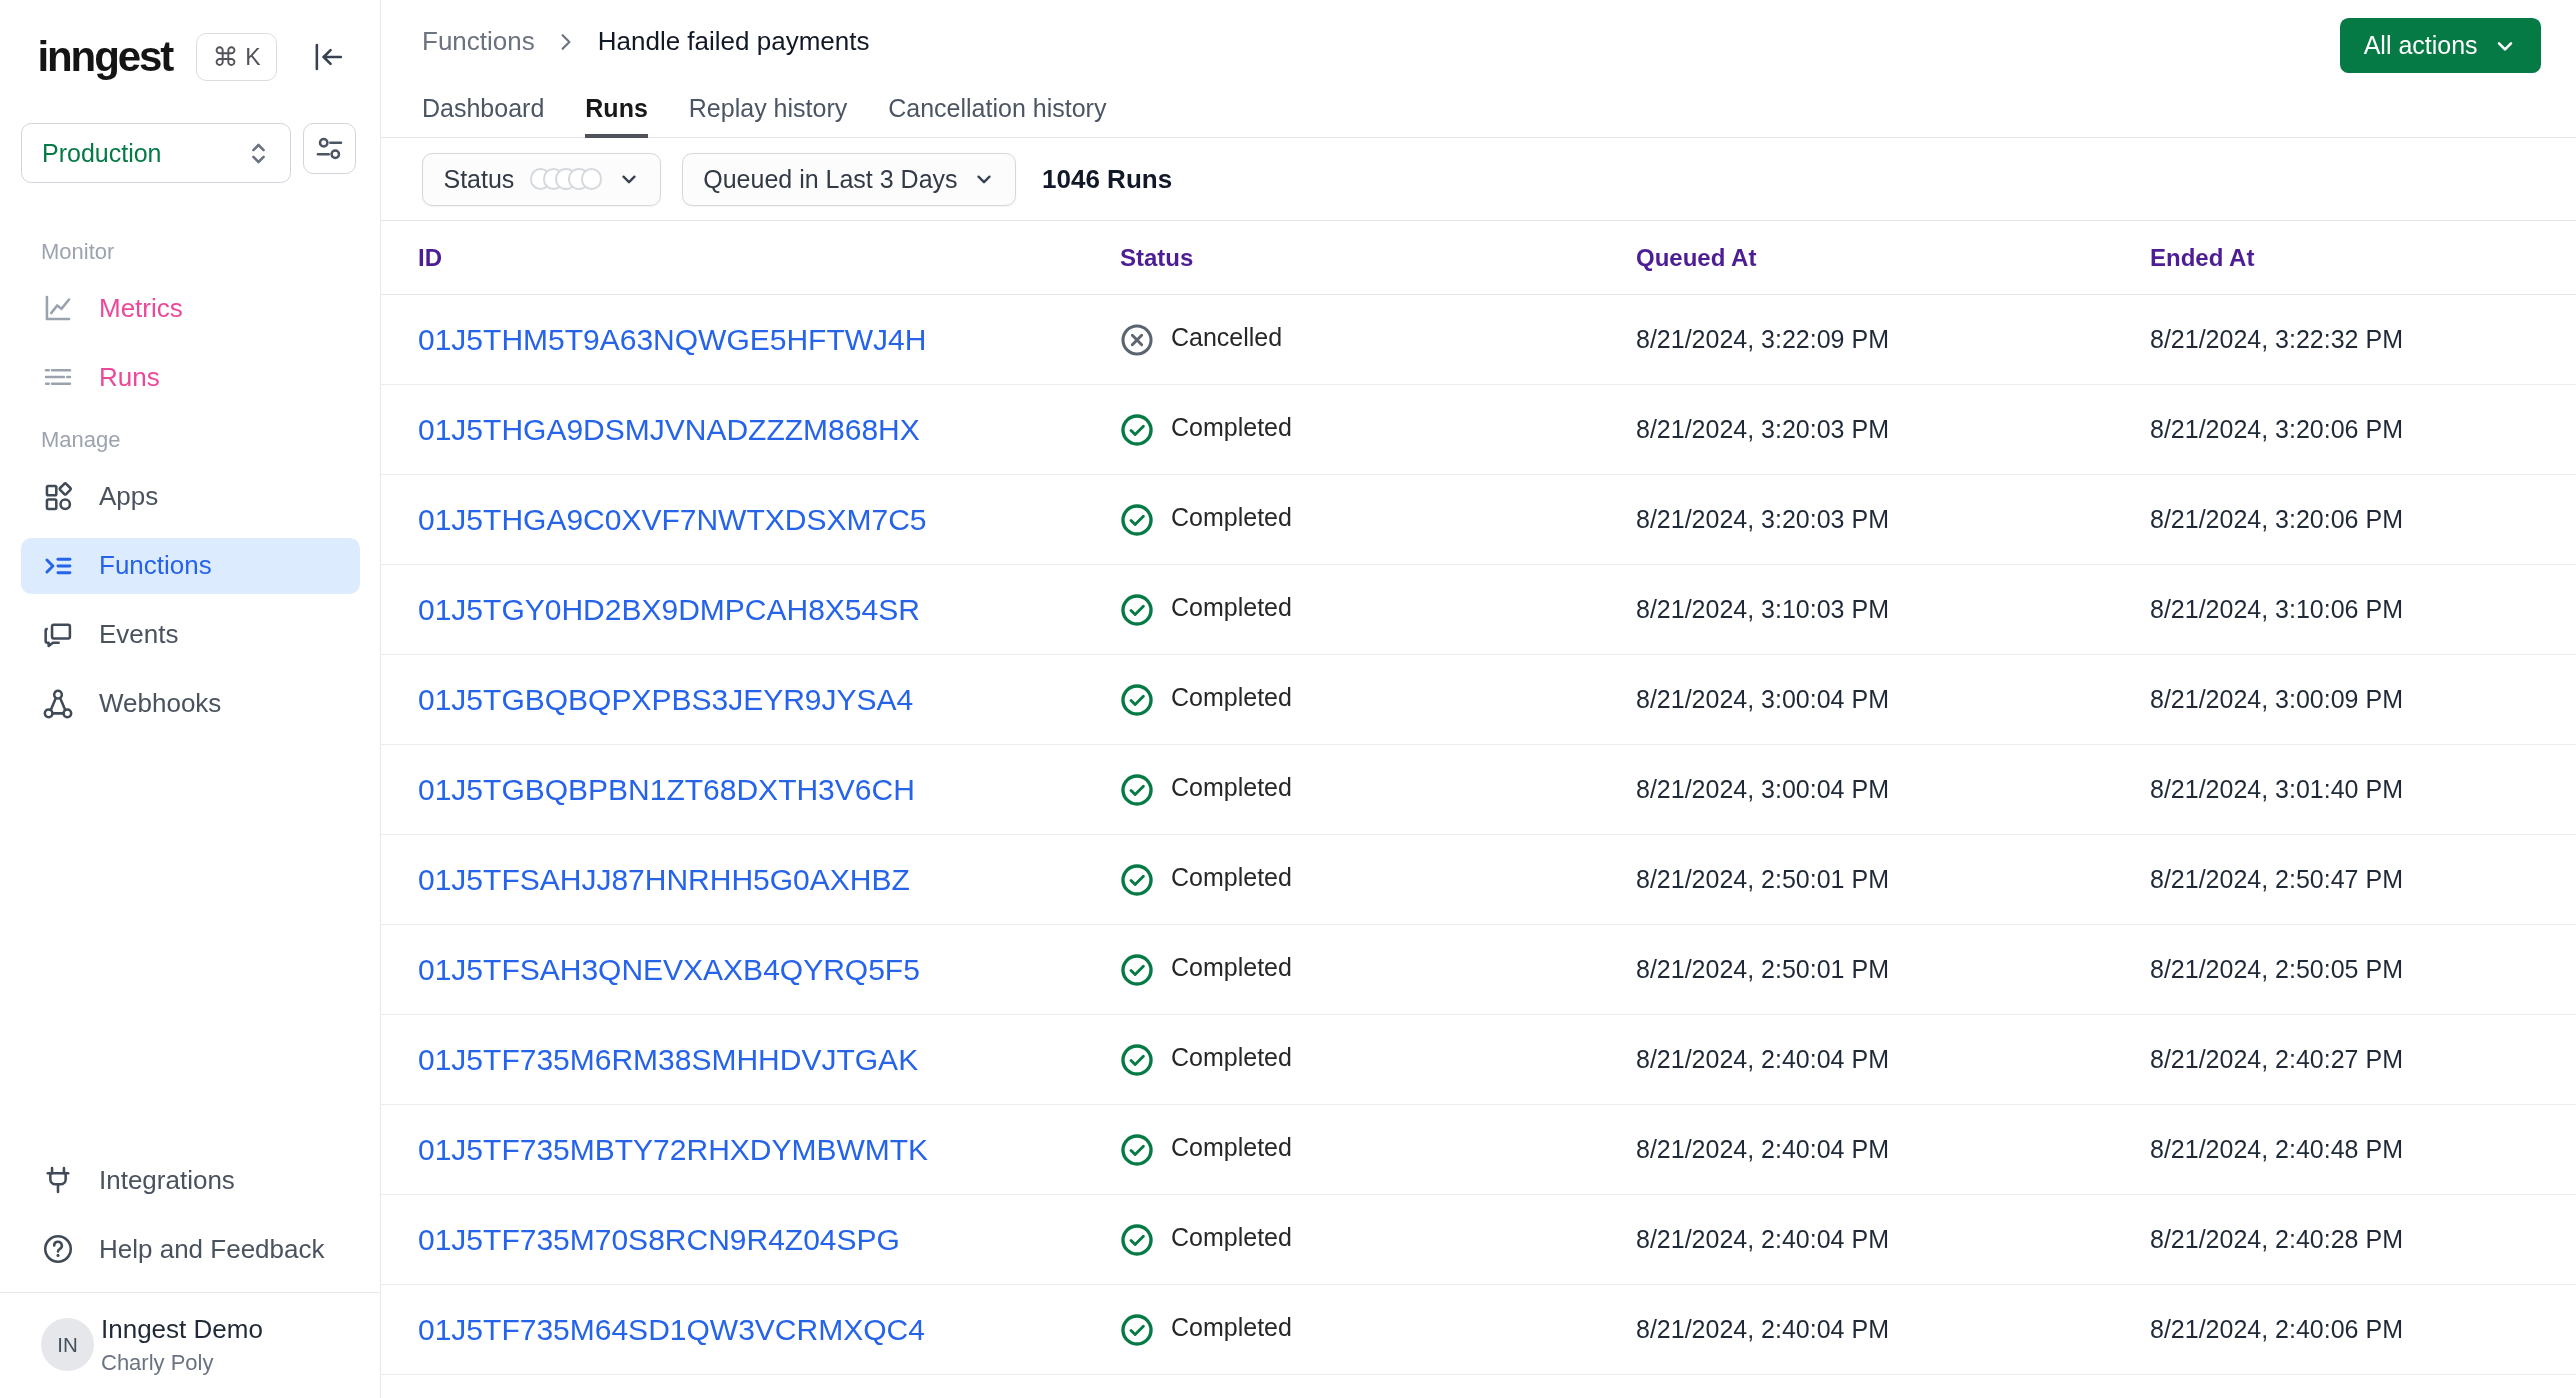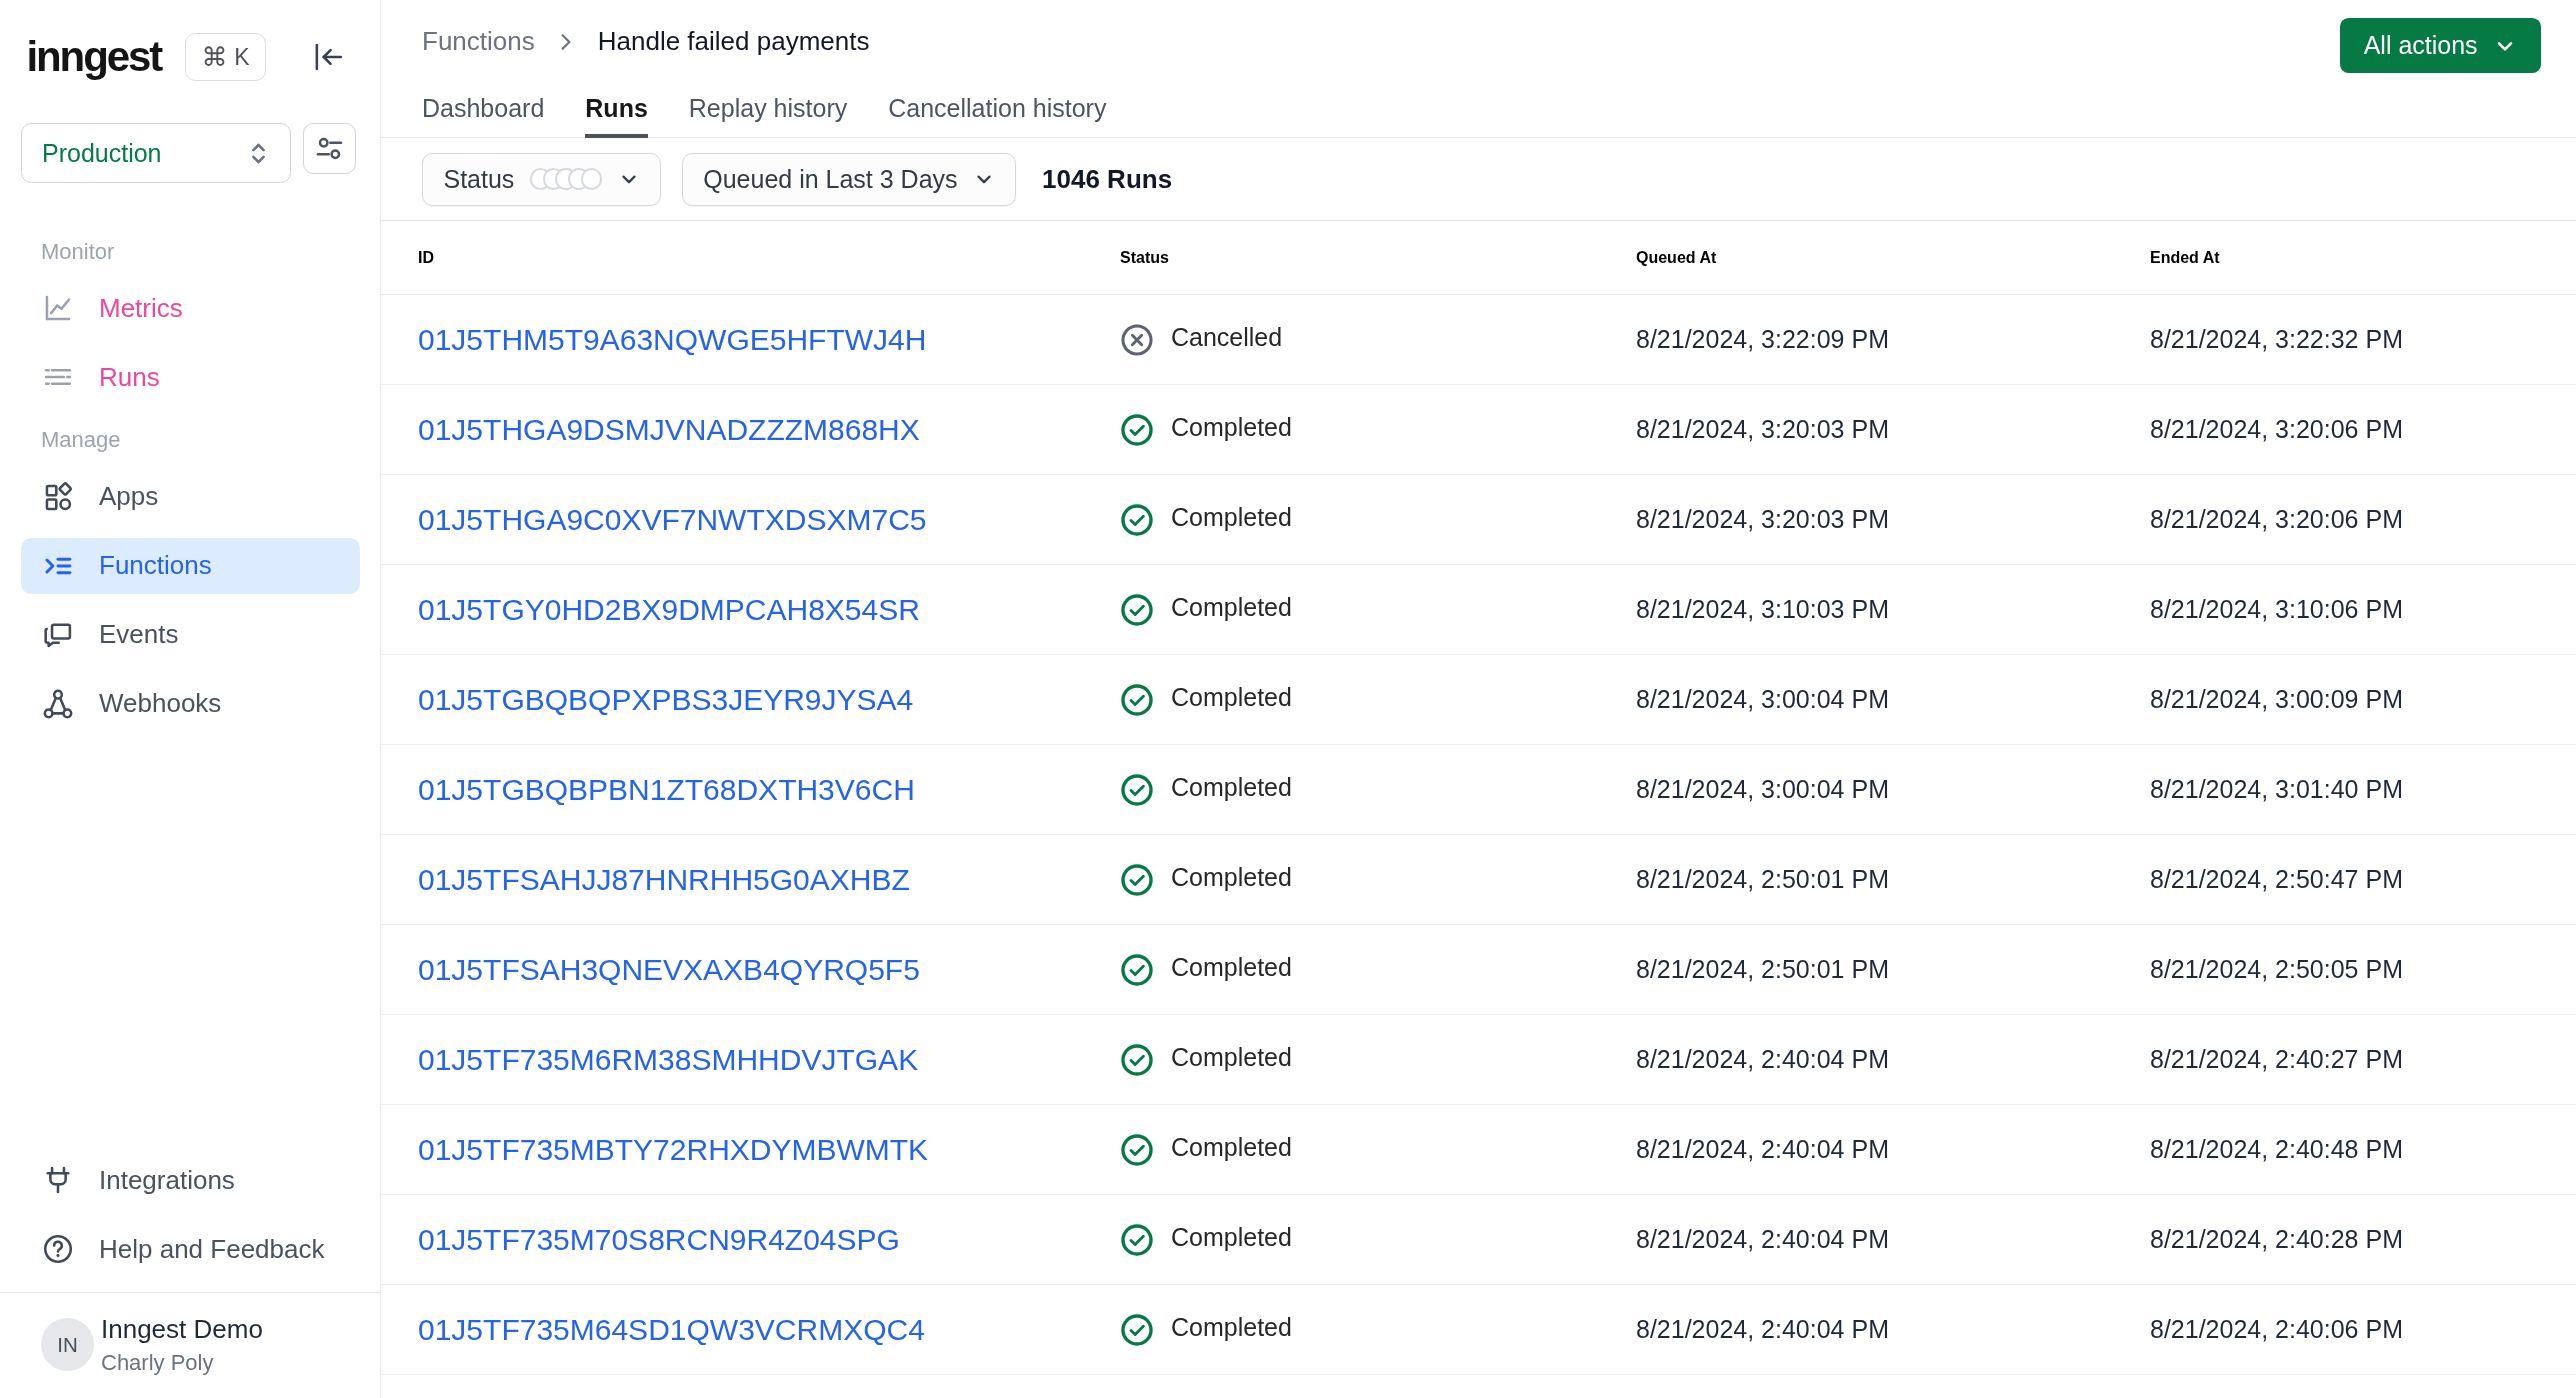--- a/index.html
+++ b/index.html
@@ -15,21 +15,21 @@
   .sidebar {
     width:381px; min-width:381px; height:100%;
     border-right:0.9px solid #e5e7eb;
     display:flex; flex-direction:column;
     background:#fff;
   }
   .sidebar-top { padding:29px 20.5px 0 20.5px; }
   .logo-row { display:flex; align-items:center; height:56px; }
   .logo {
     font-size:42px; font-weight:800; letter-spacing:-2.1px;
-    color:#151515; margin-left:6px;
+    color:#151515; margin-left:17px;
   }
   .kbd {
     margin-left:24px; border:1.7px solid #d8dce1; border-radius:10.3px;
     height:48px; padding:0 15.4px; display:flex; align-items:center; gap:6.8px;
     font-size:23px; color:#52525b; background:#fff;
   }
   .kbd .cmd-glyph { font-size:26px; color:#52525b; }
   .collapse-btn { margin-left:auto; margin-right:13.7px; background:none; border:none; cursor:pointer; }
 
   .env-row { display:flex; gap:12px; margin-top:38px; }
@@ -112,21 +112,21 @@
 
   
   .runs-table { flex:1; overflow:hidden; }
   .thead, .trow {
     display:grid;
     grid-template-columns:702px 516px 514px 1fr;
     align-items:center;
   }
   .thead { height:74px; border-bottom:0.9px solid #e5e7eb; }
   .thead .th {
-    font-size:16px; font-weight:700; color:#000000; padding-left:37px;
+    font-size:24px; font-weight:700; color:#4c1d95; padding-left:37px;
   }
   .trow { height:90px; border-bottom:0.9px solid #ececee; }
   .cell { padding-left:37px; }
   .id-cell a { font-size:30px; color:#2563eb; text-decoration:none; cursor:pointer; }
   .status-cell { display:flex; gap:17px; font-size:25px; color:#27272a; }
   .time-cell { font-size:25px; color:#1f2937; }
 </style>
 </head>
 <body>
 

